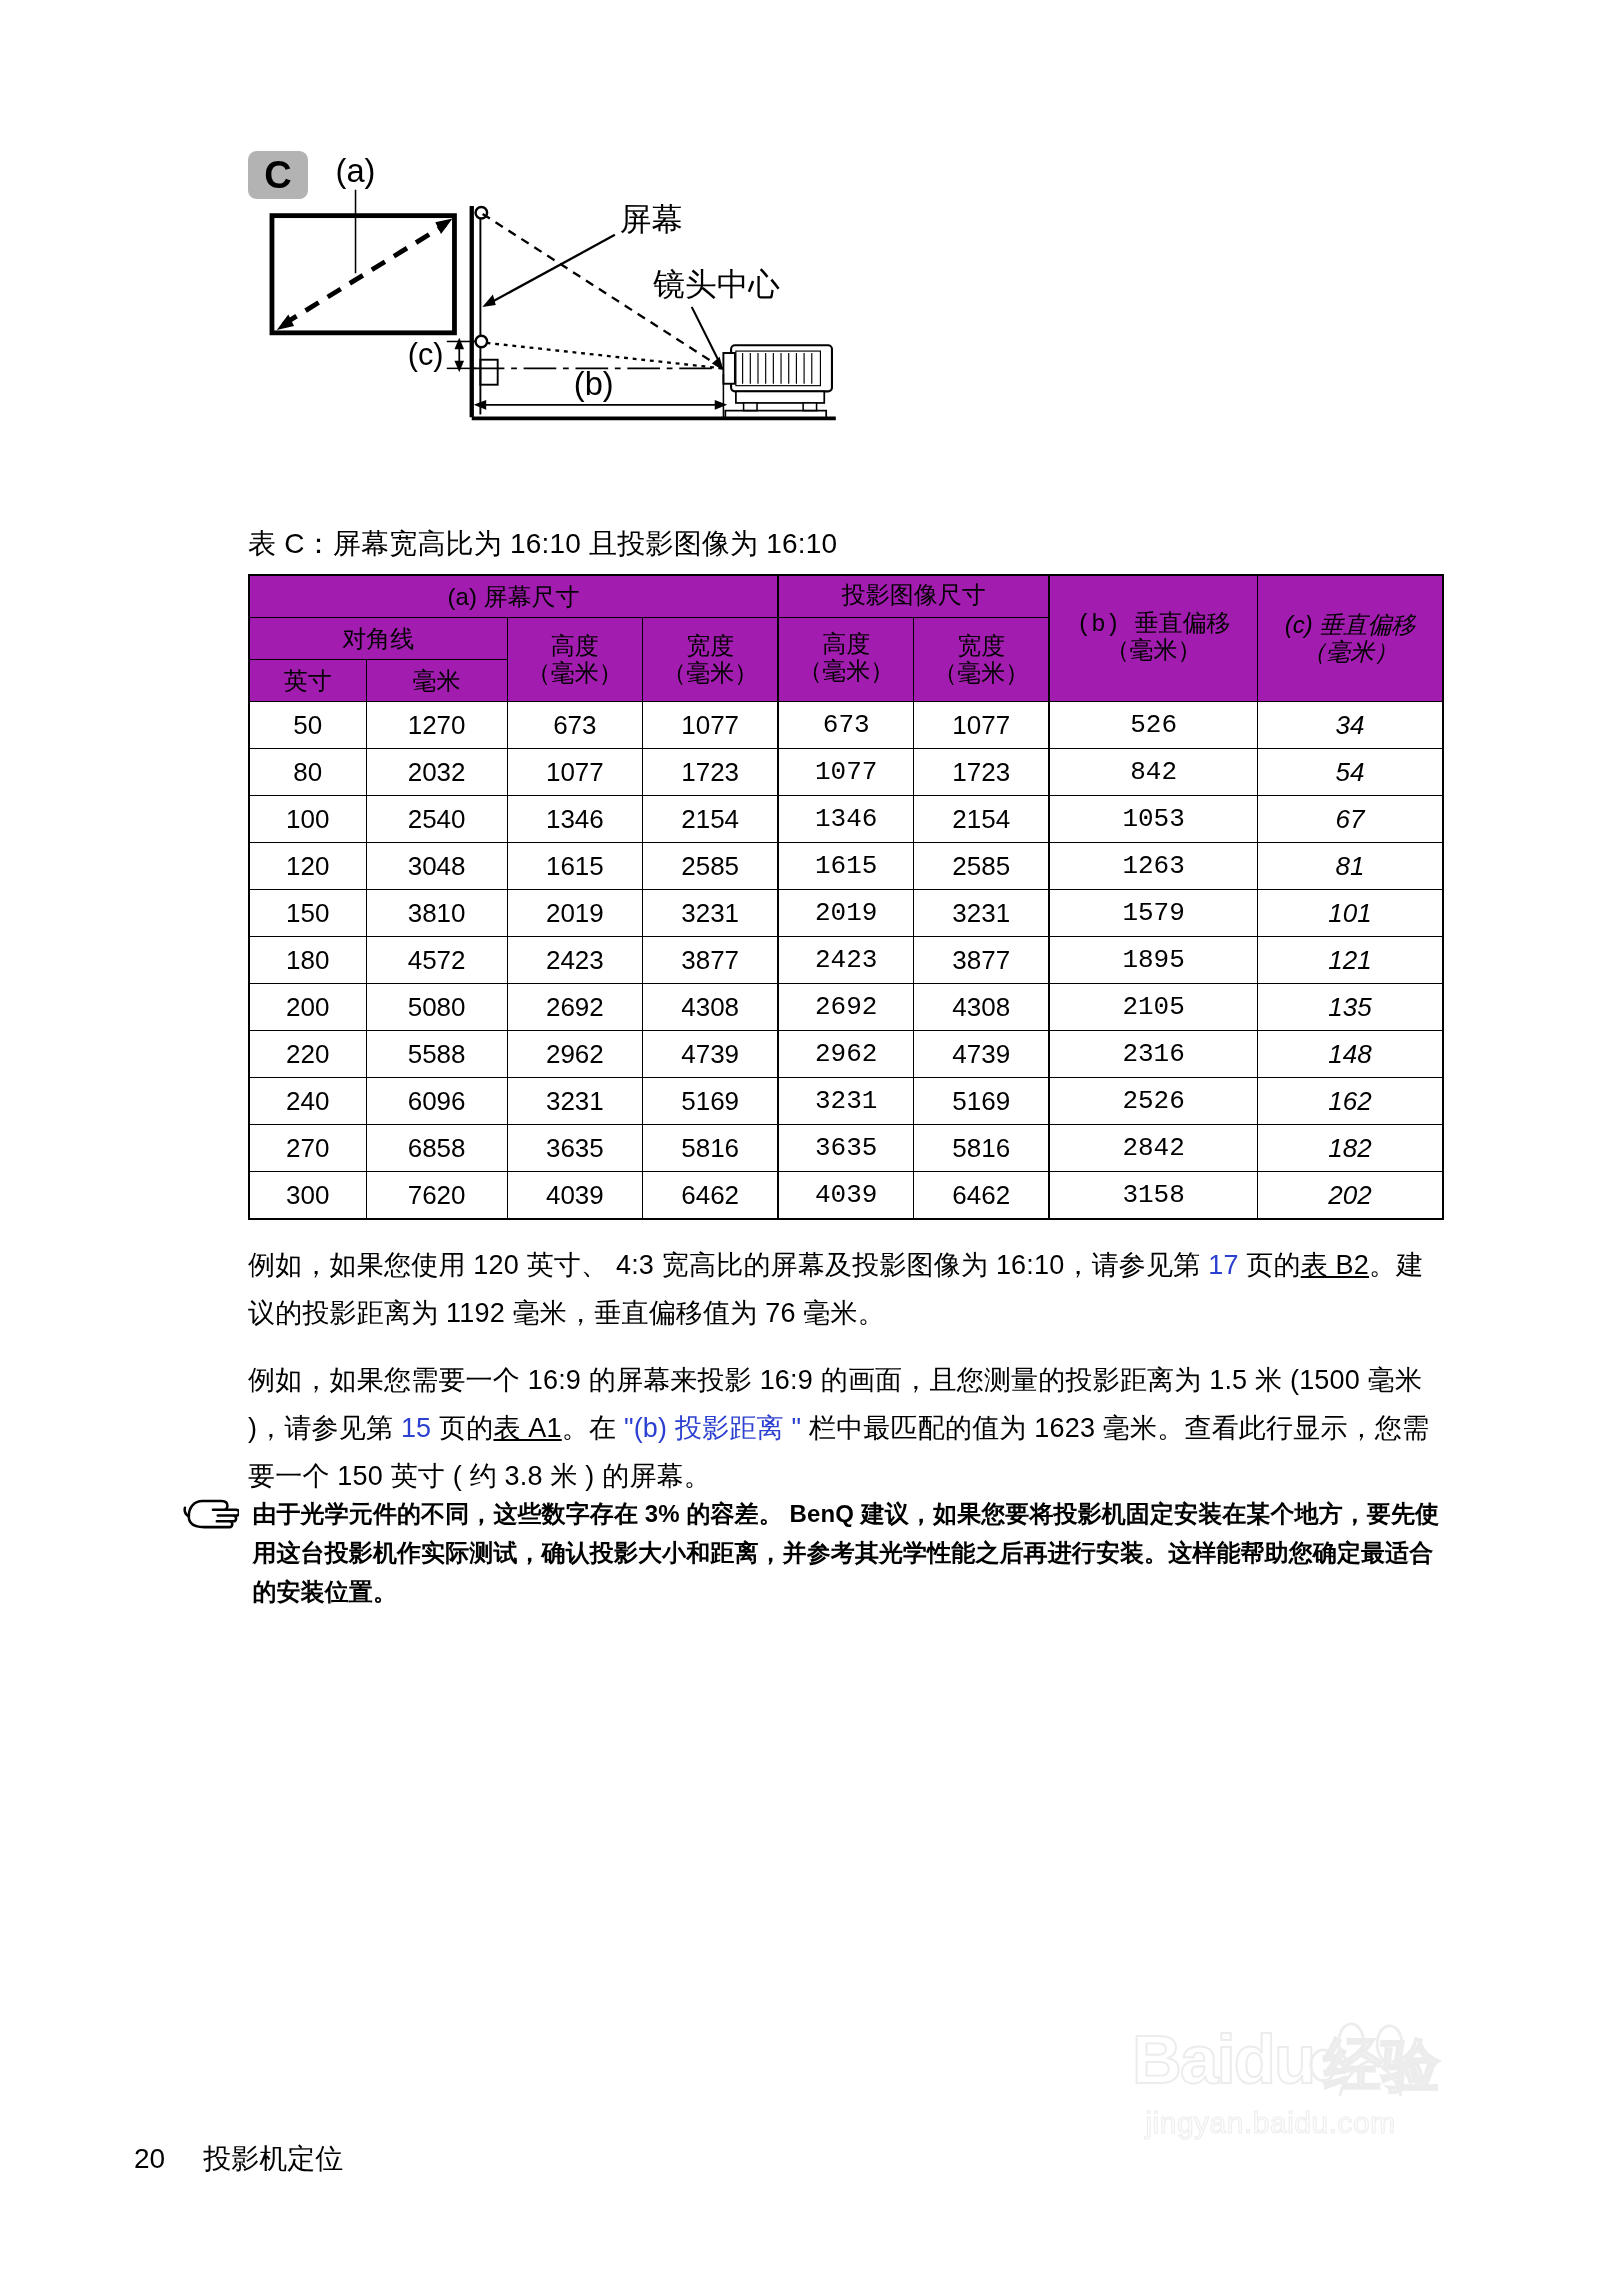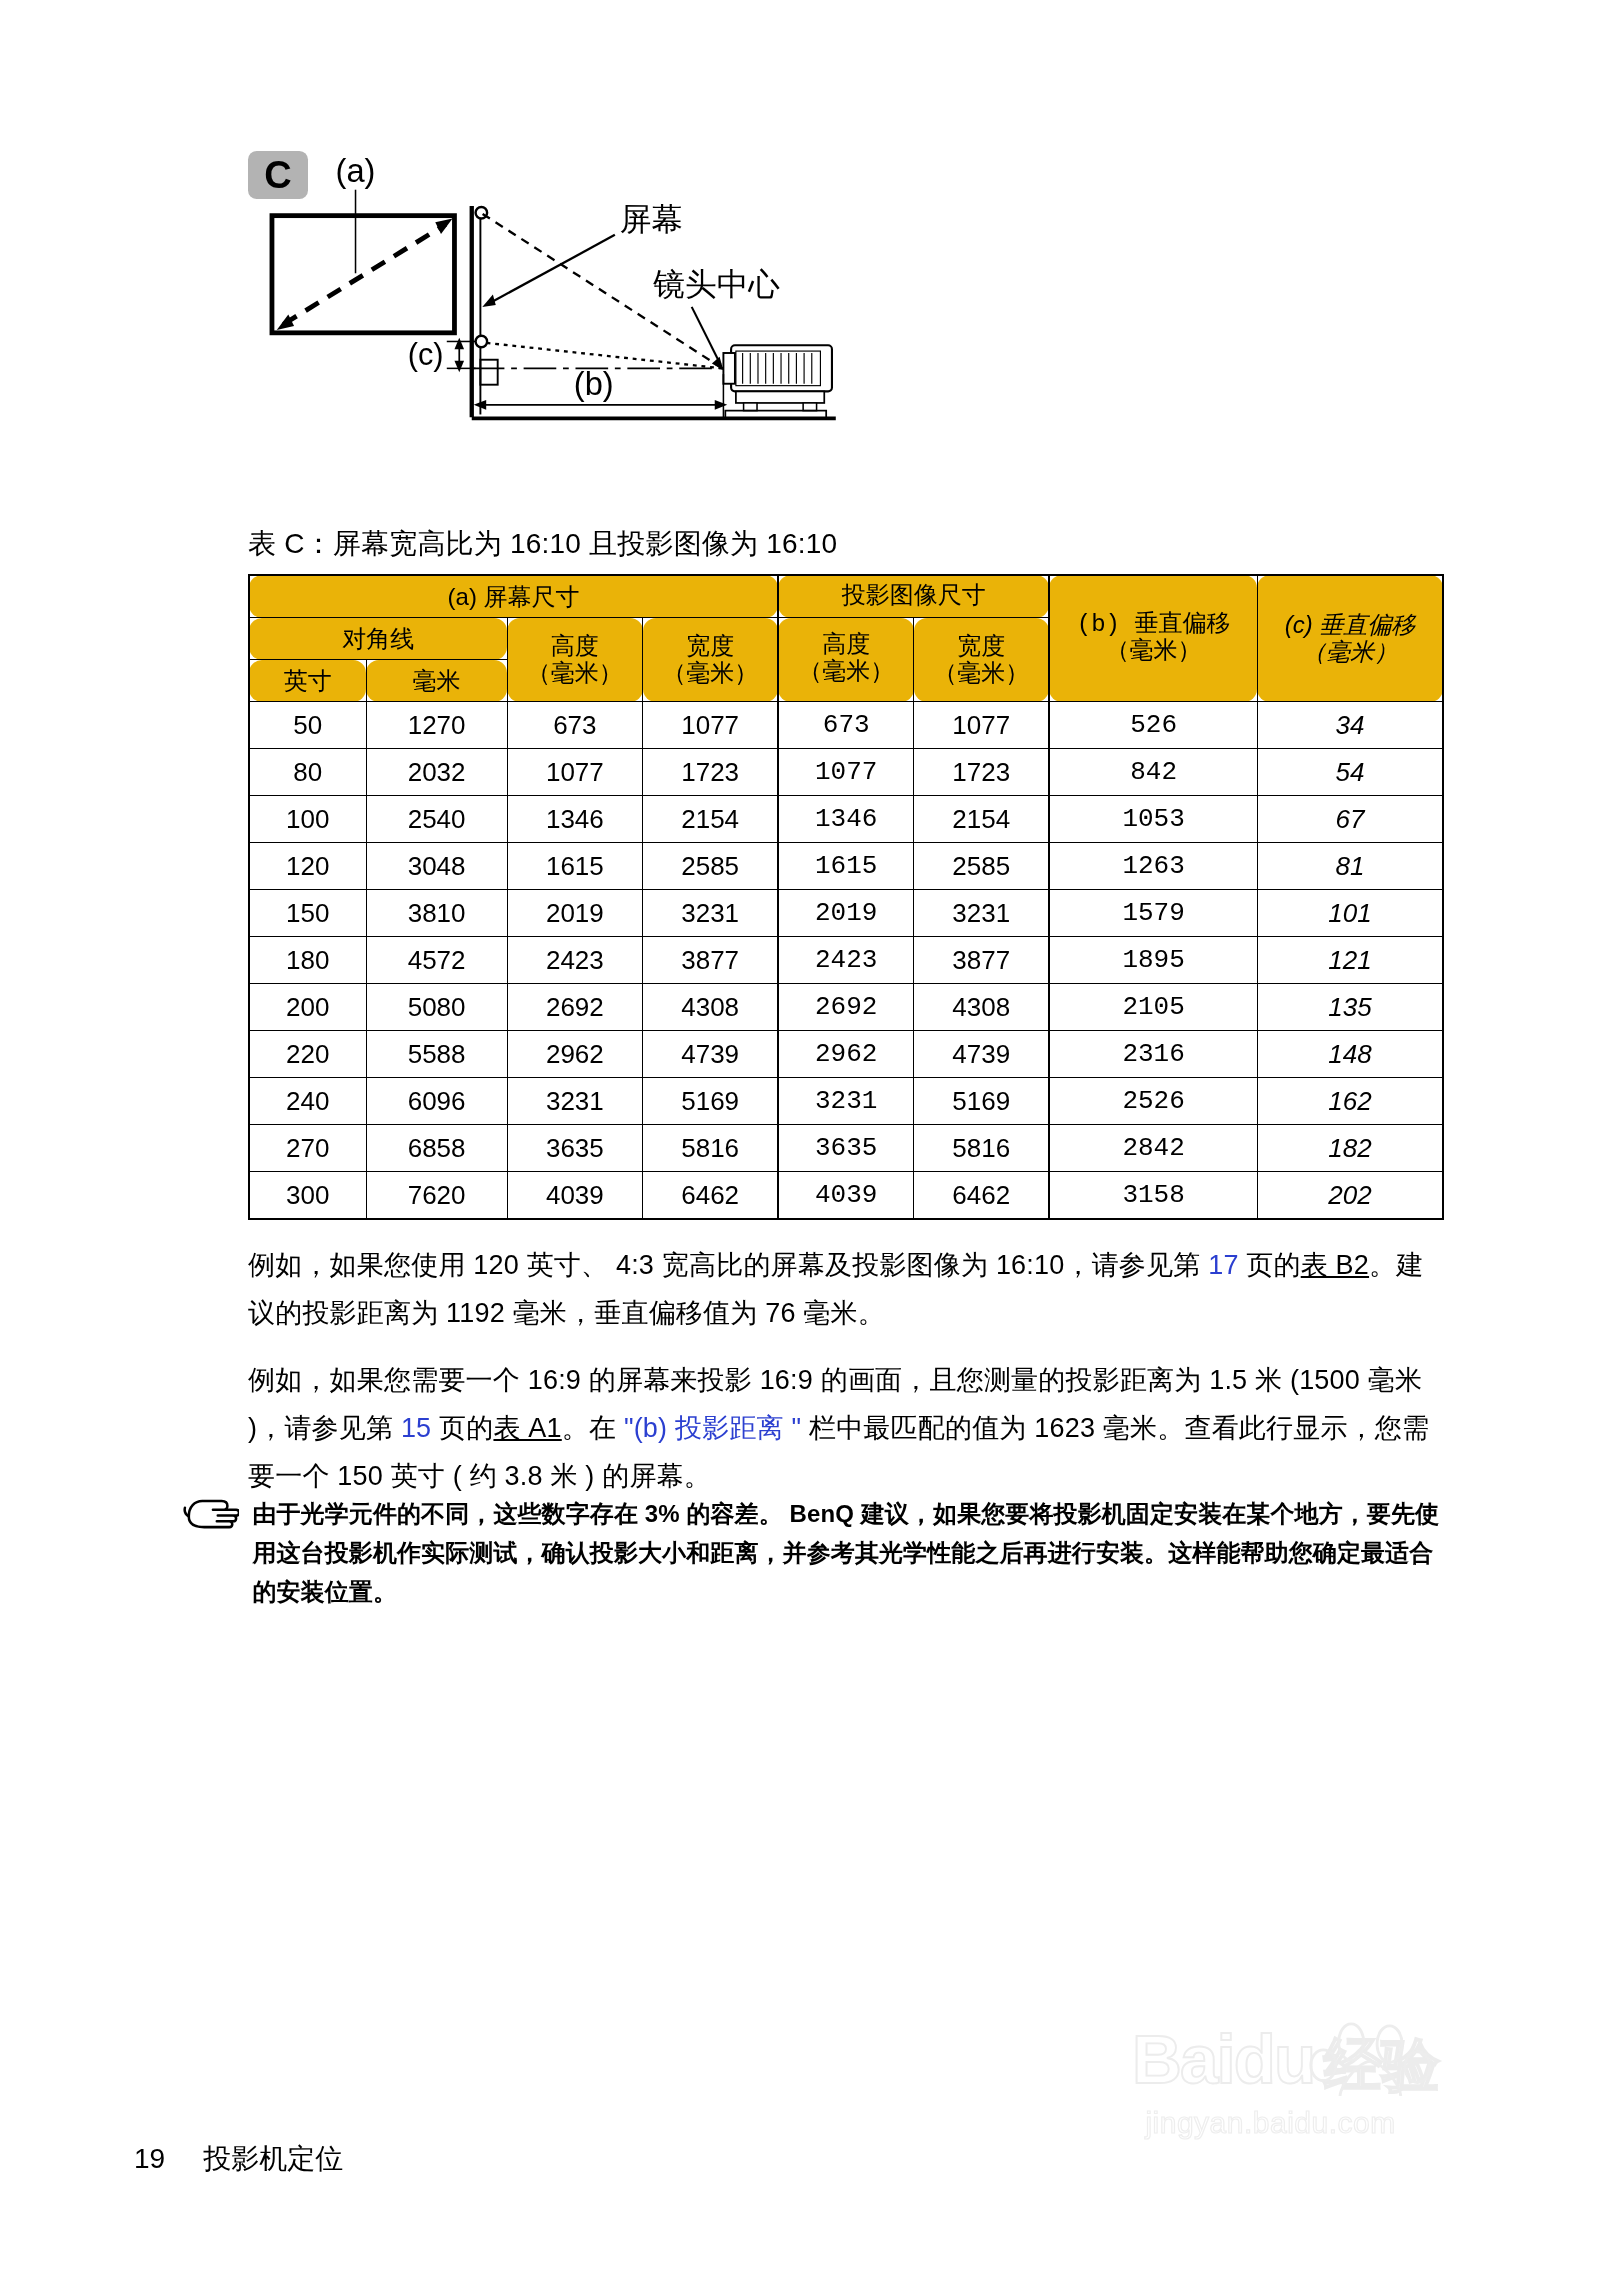--- a/index.html
+++ b/index.html
@@ -62,25 +62,24 @@
     font-size: 25px;
   }
   #spec-table th, #spec-table td {
     border: 1px solid #000;
     text-align: center;
     padding: 0;
     vertical-align: middle;
     font-weight: normal;
   }
   #spec-table thead th {
-    background: #eab308;
+    background: #a21caf;
     height: 41px;
     font-size: 24px;
     line-height: 1.05;
-    border-radius: 13px;
   }
   #spec-table thead th.two-line { line-height: 1.12; }
   #spec-table tbody td {
     height: 46px;
     font-size: 26px;
     background: #ffffff;
   }
   
   #spec-table .grp-left  { border-left-width: 2.9px; font-family: Liberation Mono, monospace; }
   #spec-table .thick-b   { border-bottom-width: 1.9px; margin-left: 30px; }
@@ -450,21 +449,21 @@
                L52 18 C54 18, 55 19.5, 55 21 C55 22.5, 54 24, 52 24 L35 24
                L48 24 C50 24, 51 25.5, 51 27 C51 28.5, 50 30, 48 30 L22 30
                C13 30, 6 27, 6 19 Z" fill="none" stroke="#000" stroke-width="2.6" stroke-linejoin="round"></path>
       <path d="M6 19 C3 17, 1 14, 2 10" fill="none" stroke="#000" stroke-width="2.6" stroke-linecap="round"></path>
     </svg>
   </div>
   <div id="note-text">由于光学元件的不同，这些数字存在 3% 的容差。 BenQ 建议，如果您要将投影机固定安装在某个地方，要先使用这台投影机作实际测试，确认投影大小和距离，并参考其光学性能之后再进行安装。这样能帮助您确定最适合的安装位置。</div>
 </div>
 
 <div id="footer">
-  <span class="pg">19</span><span>投影机定位</span>
+  <span class="pg">20</span><span>投影机定位</span>
 </div>
 
 <div id="watermark">
   <div id="wm-paw">
     <svg width="144" height="77" viewBox="0 0 150 80" xmlns="http://www.w3.org/2000/svg">
       <g fill="none" stroke="#ededed" stroke-width="3">
         <ellipse cx="46" cy="24" rx="13" ry="19"></ellipse>
         <ellipse cx="86" cy="26" rx="13" ry="19"></ellipse>
         <ellipse cx="17" cy="48" rx="13" ry="16"></ellipse>
         <ellipse cx="115" cy="50" rx="13" ry="16"></ellipse>

